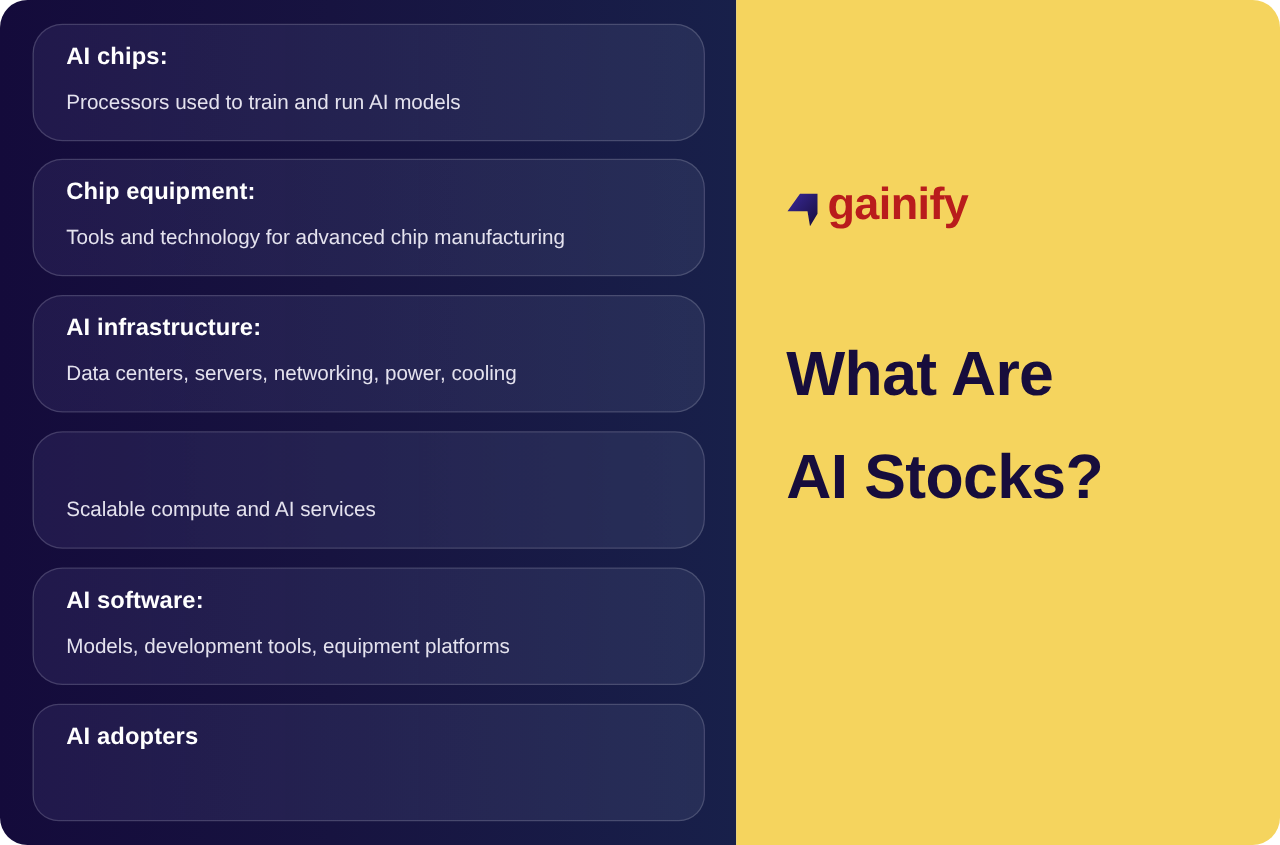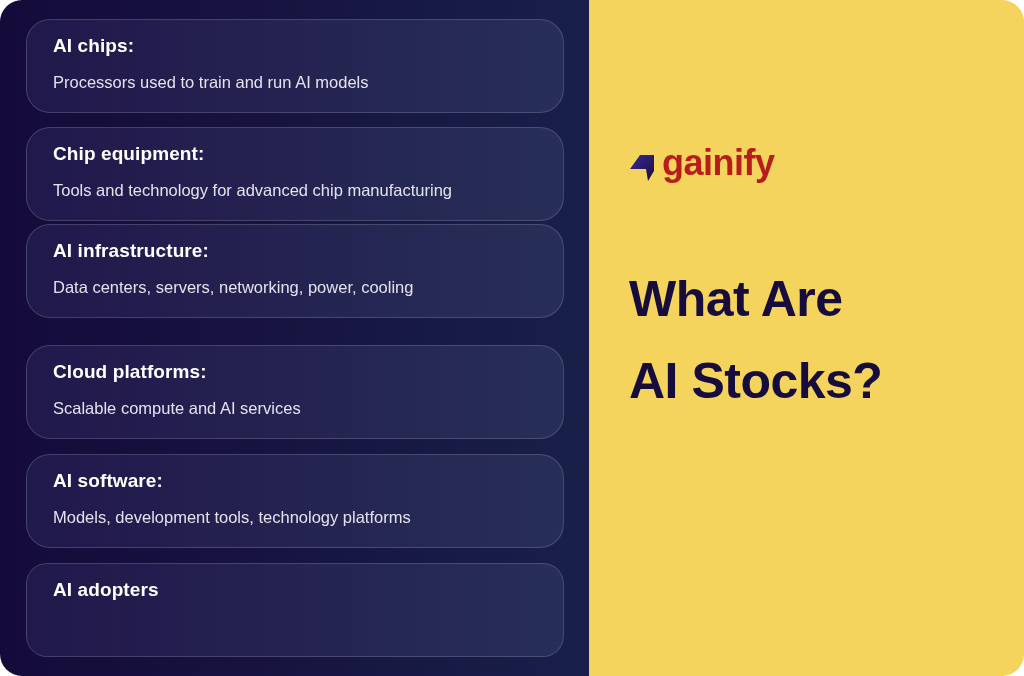--- a/index.html
+++ b/index.html
@@ -53,31 +53,30 @@
 <div class="frame">
   <div class="left-panel">
     <div class="card" style="top:127px;">
       <div class="card-title">Chip equipment:</div>
       <div class="card-desc">Tools and technology for advanced chip manufacturing</div>
     </div>
     <div class="card" style="top:19px;">
       <div class="card-title">AI chips:</div>
       <div class="card-desc">Processors used to train and run AI models</div>
     </div>
-    <div class="card" style="top:224px;">
+    <div class="card" style="top:236px;">
       <div class="card-title">AI infrastructure:</div>
       <div class="card-desc">Data centers, servers, networking, power, cooling</div>
     </div>
     <div class="card" style="top:345px;">
-      <div class="card-title">Cloud platforms:</div>
       <div class="card-desc">Scalable compute and AI services</div>
     </div>
     <div class="card" style="top:454px;">
       <div class="card-title">AI software:</div>
-      <div class="card-desc">Models, development tools, technology platforms</div>
+      <div class="card-desc">Models, development tools, equipment platforms</div>
     </div>
     <div class="card" style="top:563px;border-radius:21px;">
       <div class="card-title">AI adopters</div>
     </div>
   </div>
 
   <div class="right-panel">
     <div class="logo">
       <svg class="logo-icon" viewBox="0 0 26 28">
         <defs>

